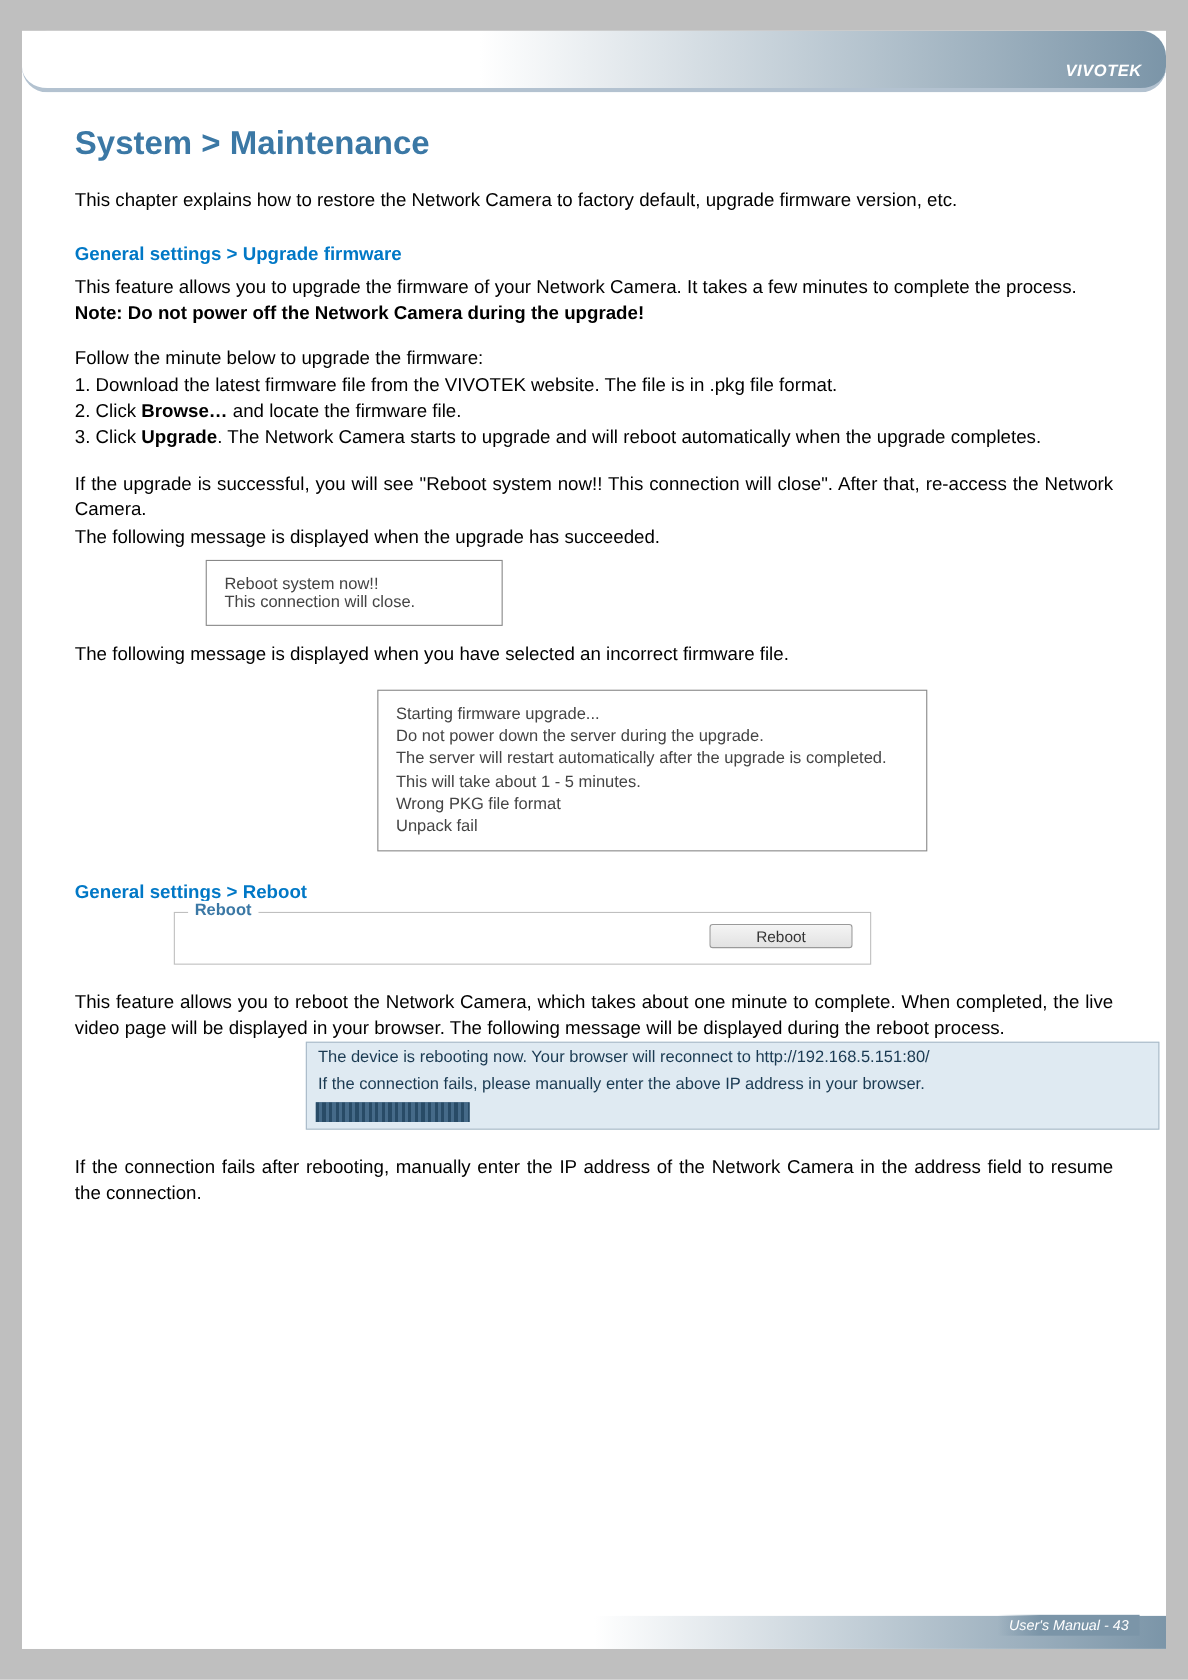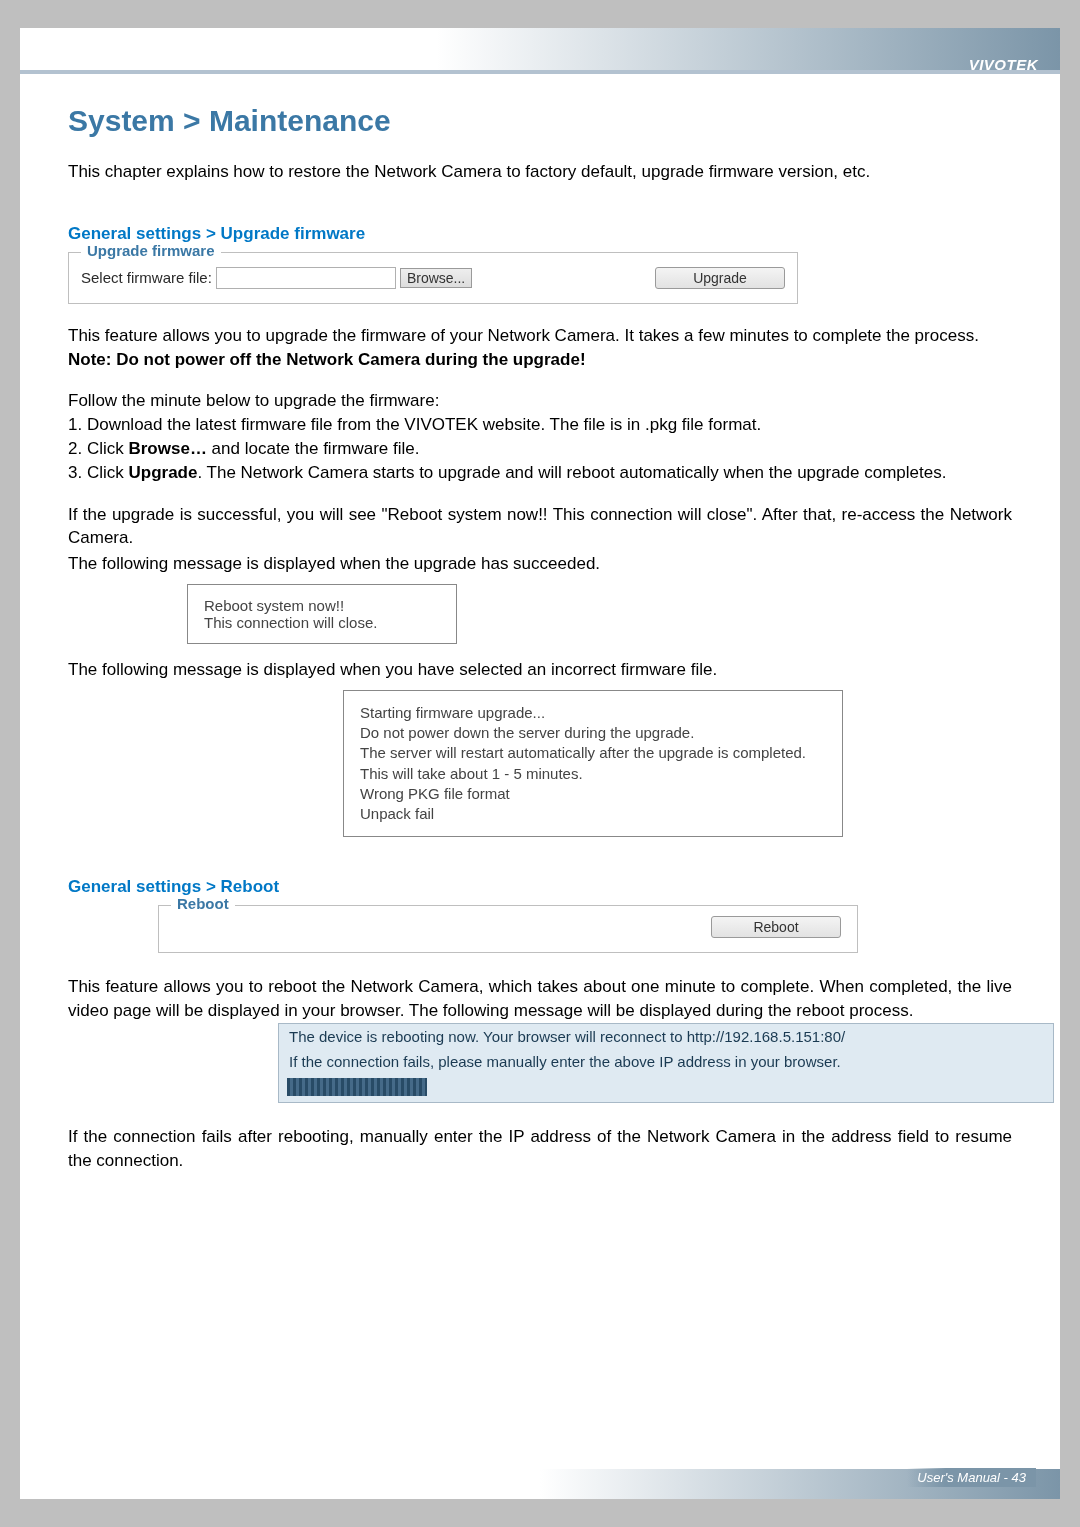--- a/index.html
+++ b/index.html
@@ -11,24 +11,25 @@
     padding: 0;
   }
   .page {
     background: #fff;
     margin: 28px 20px 0 20px;
     min-height: 1471px;
     position: relative;
     padding-bottom: 40px;
   }
   .header-band {
-    height: 46px;
+    height: 56px;
     background: linear-gradient(to right, #fff 0%, #fff 40%, #7b95a8 100%);
     border-bottom: 4px solid #b3c2d0;
     position: relative;
+    border-radius: 23px;
   }
   .brand {
     position: absolute;
     right: 22px;
     top: 28px;
     color: #fff;
     font-style: italic;
     font-weight: bold;
     font-size: 15px;
     letter-spacing: 0.5px;
@@ -41,21 +42,21 @@
     color: #3b78a5;
     font-size: 30px;
     font-weight: bold;
     margin-bottom: 22px;
   }
   p.body { font-size: 17px; line-height: 1.4; text-align: justify; }
   .sect-label {
     color: #0178c6;
     font-weight: bold;
     font-size: 17px;
-    margin-top: 40px;
+    margin-top: 27px;
     margin-bottom: 8px;
   }
 
   
   .fieldset {
     border: 1px solid #bfbfbf;
     position: relative;
     margin: 6px 0 20px 0;
     background: #fff;
   }
@@ -83,36 +84,36 @@
     font-size: 14px;
     padding: 2px 12px 2px 12px;
     border-radius: 3px;
     color: #333;
   }
   .btn.browse { margin-left: 4px; padding: 1px 6px; font-size: 14px; border-radius: 0; background: linear-gradient(#eee,#ddd); }
   .btn.wide { min-width: 130px; text-align: center; padding: 2px 26px; }
   .btn-slot-right { margin-left: auto; }
 
   .fieldset.reboot {
-    width: 700px;
+    width: 634px;
     margin-left: 90px;
     padding: 10px 16px 14px 16px;
   }
   .fieldset.reboot .btn { float: right; }
   .fieldset.reboot::after { content: ""; display: block; clear: both; }
 
   .msgbox {
     border: 1px solid #888;
     padding: 12px 16px;
     font-size: 15px;
     color: #444;
     background: #fff;
   }
   .msgbox.small { width: 270px; margin-left: 119px; margin-top: 8px; margin-bottom: 14px; }
-  .msgbox.med { width: 500px; margin-left: 275px; margin-top: 8px; margin-bottom: 10px; line-height: 1.35; }
+  .msgbox.med { width: 500px; margin-left: 275px; margin-top: 20px; margin-bottom: 10px; line-height: 1.35; }
 
   .steps p { font-size: 17px; line-height: 1.4; }
 
   .reboot-panel {
     margin-left: 210px;
     width: 776px;
     border: 1px solid #a8b9c7;
     background: #dfeaf2;
     font-size: 15px;
   }
@@ -158,29 +159,20 @@
     <div class="brand">VIVOTEK</div>
   </div>
 
   <div class="content">
     <div class="h1-breadcrumb">System &gt; Maintenance</div>
 
     <p class="body">This chapter explains how to restore the Network Camera to factory default, upgrade firmware version, etc.</p>
 
     <div class="sect-label">General settings &gt; Upgrade firmware</div>
 
-    <div class="fieldset upgrade">
-      <div class="legend">Upgrade firmware</div>
-      <div class="row-upgrade">
-        <span class="label1">Select firmware file:</span>
-        <input class="txt-input" type="text" style="">
-        <span class="btn browse">Browse...</span>
-        <span class="btn-slot-right"><span class="btn wide">Upgrade</span></span>
-      </div>
-    </div>
 
     <p class="body">This feature allows you to upgrade the firmware of your Network Camera. It takes a few minutes to complete the process.</p>
     <p class="body"><strong class="k">Note: Do not power off the Network Camera during the upgrade!</strong></p>
 
     <div class="steps" style="margin-top:18px;">
       <p>Follow the minute below to upgrade the firmware:</p>
       <p>1. Download the latest firmware file from the VIVOTEK website. The file is in .pkg file format.</p>
       <p>
         <span>2. Click </span><strong class="k">Browse…</strong><span> and locate the firmware file.</span>
       </p>

